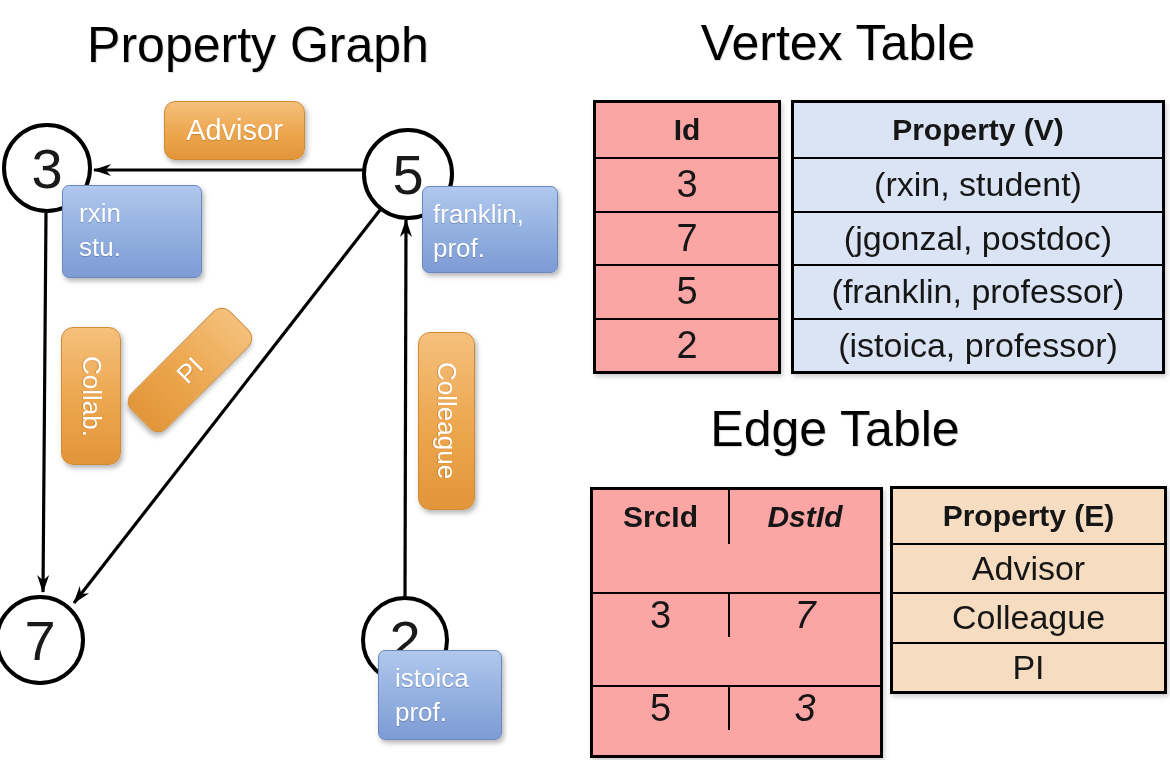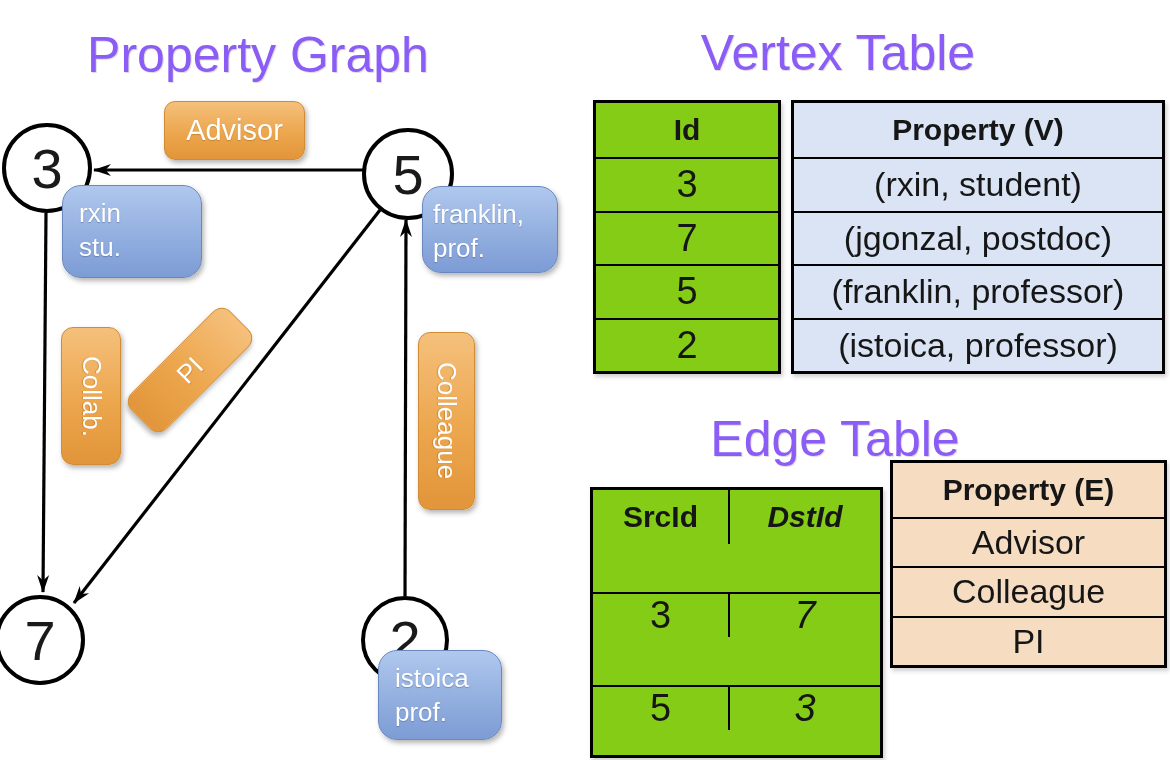--- a/index.html
+++ b/index.html
@@ -3,47 +3,47 @@
 <meta charset="utf-8">
 <style>
   html,body { margin:0; padding:0; background:#ffffff; }
   #stage {
     position:relative; width:1170px; height:760px; overflow:hidden;
     background:#ffffff; font-family:"Liberation Sans", sans-serif; color:#161616;
   }
   .title {
     position:absolute; transform:translateX(-50%);
     font-size:50px; font-weight:400; letter-spacing:0px; white-space:nowrap;
-    color:#8b5cf6; text-shadow:1px 1px 1px rgba(0,0,0,0.15);margin-top:10px;
+    color:#000000; text-shadow:1px 1px 1px rgba(0,0,0,0.15);
   }
   
   #edge-layer { position:absolute; left:0; top:0; width:1170px; height:760px; z-index:1; }
   .node {
     position:absolute; background:#ffffff; border:4px solid #000000; border-radius:50%;
     display:flex; align-items:center; justify-content:center; z-index:2;
     font-size:56px; font-weight:400; color:#1a1a1a; box-sizing:border-box;
   }
   .pill { position:absolute; color:#ffffff; z-index:3; box-sizing:border-box;
           box-shadow:2px 3px 5px rgba(90,90,90,0.45); }
   .pill-o { background:linear-gradient(180deg,#f5c07c 0%,#eca64d 55%,#e2953a 100%);
             border:1px solid #cf8c33; }
   .pill-b { background:linear-gradient(180deg,#b0c8ee 0%,#92afdf 55%,#7d9cd5 100%);
             border:1px solid #6a88bf; }
-  .vertex-label { border-radius:19px; font-size:26px; line-height:1.32; padding:10px 0 0 16px;
+  .vertex-label { border-radius:7px; font-size:26px; line-height:1.32; padding:10px 0 0 16px;
                   text-shadow:0 1px 1px rgba(40,60,110,0.35); }
   .vertex-label span { display:block; }
   .edge-pill-h { border-radius:11px; display:flex; align-items:center; justify-content:center;
                  font-size:29px; text-shadow:0 1px 1px rgba(150,90,20,0.4); }
   .edge-pill-v { border-radius:12px; display:flex; align-items:center; justify-content:center;
                  font-size:26px; text-shadow:0 1px 1px rgba(150,90,20,0.4); }
   .vtext { writing-mode:vertical-rl; text-orientation:mixed; }
   .flip  { transform:rotate(180deg); }
   
   .subtable {
-    position:absolute; z-index:2; box-sizing:border-box; background:#84cc16;
+    position:absolute; z-index:2; box-sizing:border-box; background:#fca5a5;
     border:3px solid #000000; display:flex; flex-direction:column;
     box-shadow:2px 3px 4px rgba(120,120,120,0.35);
   }
   .trow { flex:1 1 auto; display:flex; align-items:center; justify-content:center;
           border-top:2.5px solid #000000; }
   .trow:first-child { border-top:none; }
   .thead { flex:0 0 54px; font-weight:700; font-size:30px; }
   .cellnum { font-size:38px; }
   .cellprop { font-size:34px; }
   .bg-blue { background:#dbe4f4; }
@@ -144,20 +144,20 @@
     </div>
     <div class="trow cellnum split">
       <div class="cell">2</div>
       <div class="cell">5</div>
     </div>
     <div class="trow cellnum split">
       <div class="cell">5</div>
       <div class="cell">7</div>
     </div>
   </div>
-  <div class="subtable" style="left:890px; top:460px; width:277px; height:208px;">
+  <div class="subtable" style="left:890px; top:486px; width:277px; height:208px;">
     <div class="trow thead bg-tan">Property (E)</div>
     <div class="trow cellprop bg-tan">Advisor</div>
     <div class="trow cellprop bg-tan">Colleague</div>
     <div class="trow cellprop bg-tan">PI</div>
   </div>
 
 </div>
 
 </body></html>

